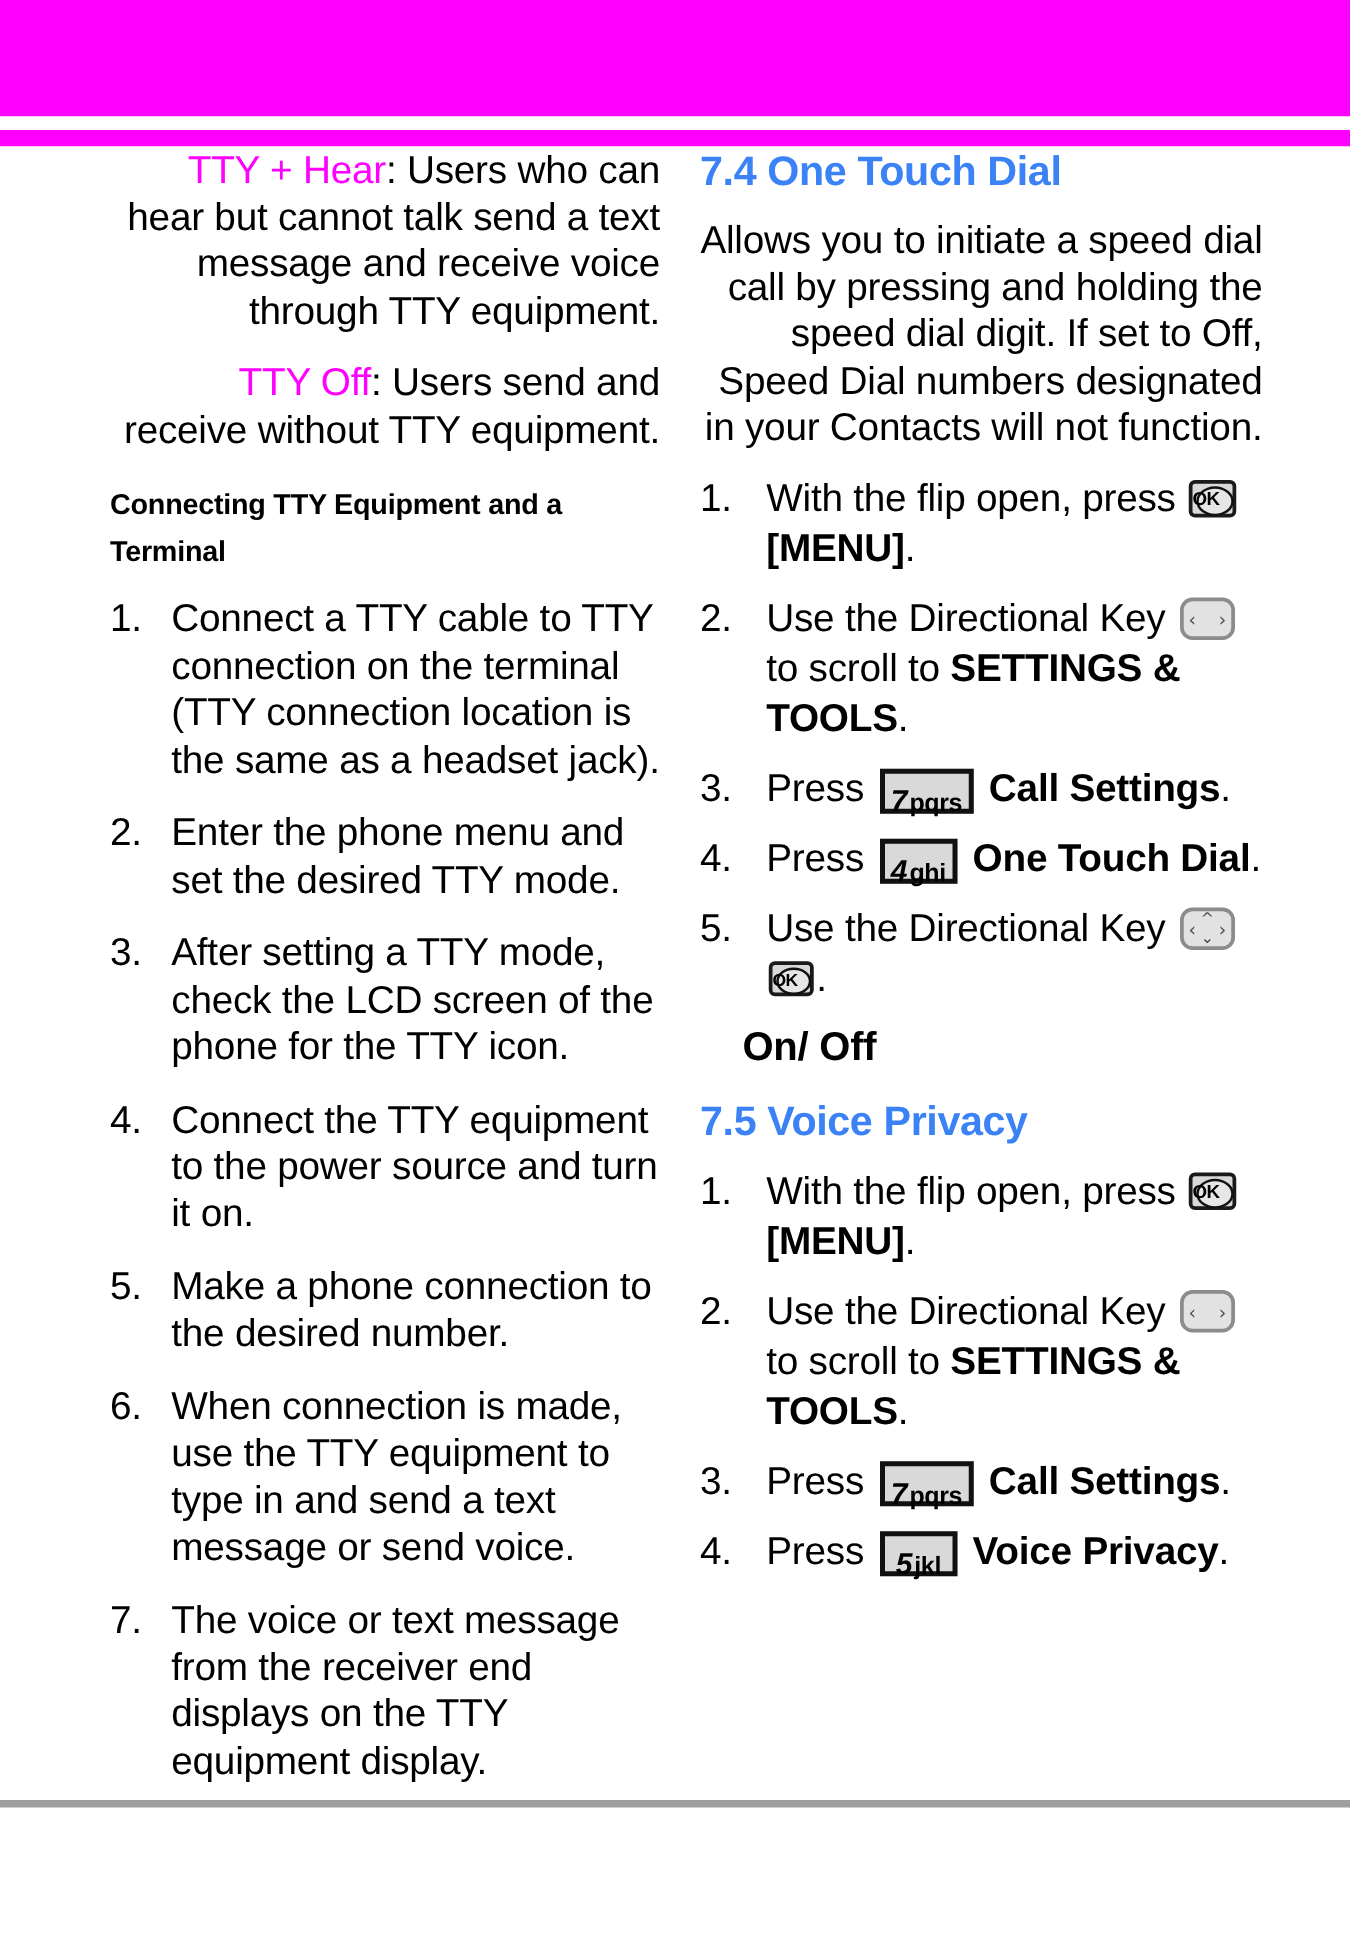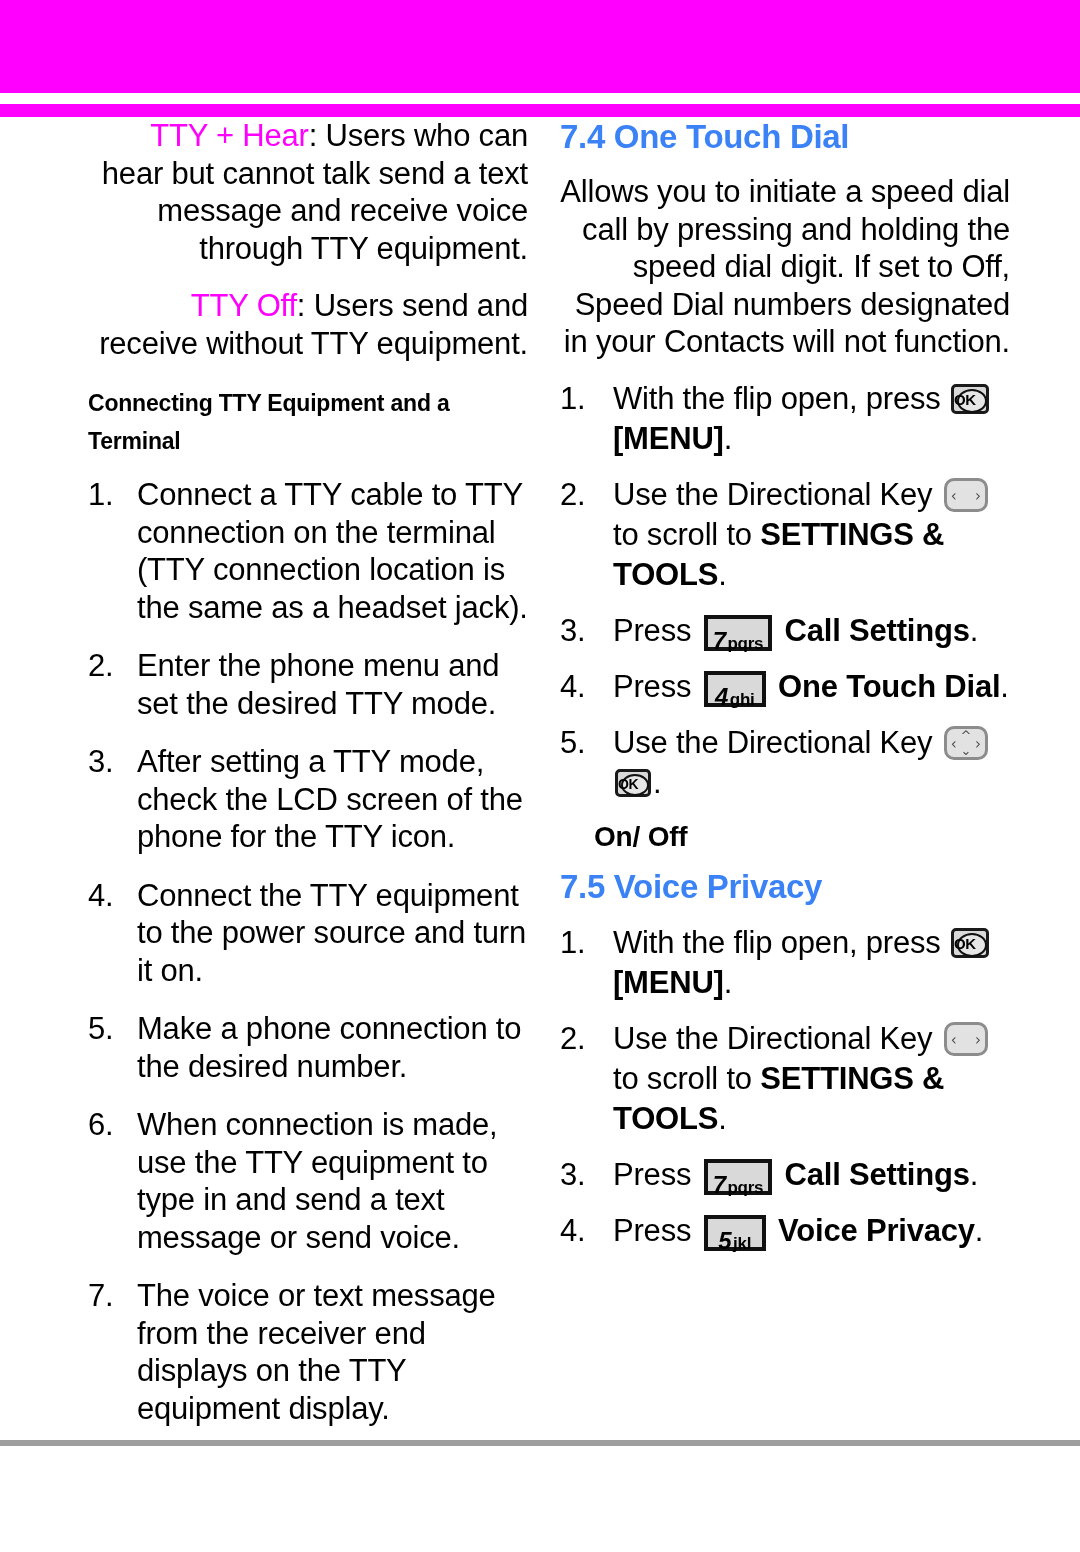--- a/index.html
+++ b/index.html
@@ -71,24 +71,24 @@
 
   .sub-head {
     font-size: 23px;
     font-weight: bold;
     line-height: 38px;
     margin: 22px 0 16px 0;
     letter-spacing: -0.2px;
   }
 
   .minor-head {
-    font-size: 28px;
+    font-size: 32px;
     font-weight: bold;
     line-height: 36px;
-    margin: 8px 0 12px 34px;
+    margin: 8px 0 22px 34px;
     letter-spacing: -0.2px;
   }
 
   
   ol.steps {
     margin: 0;
     padding: 0;
     list-style: none;
   }
   ol.steps > li {
@@ -195,21 +195,21 @@
     white-space: nowrap;
   }
   .key-num .digit {
     font-size: 24px;
     font-weight: bold;
     font-style: italic;
     line-height: 28px;
     letter-spacing: -0.5px;
   }
   .key-num .letters {
-    font-size: 17px;
+    font-size: 20px;
     font-weight: bold;
     line-height: 28px;
     letter-spacing: -0.3px;
     margin-left: 2px;
   }
 
   
   .footer-rule {
     position: absolute;
     left: 0;

